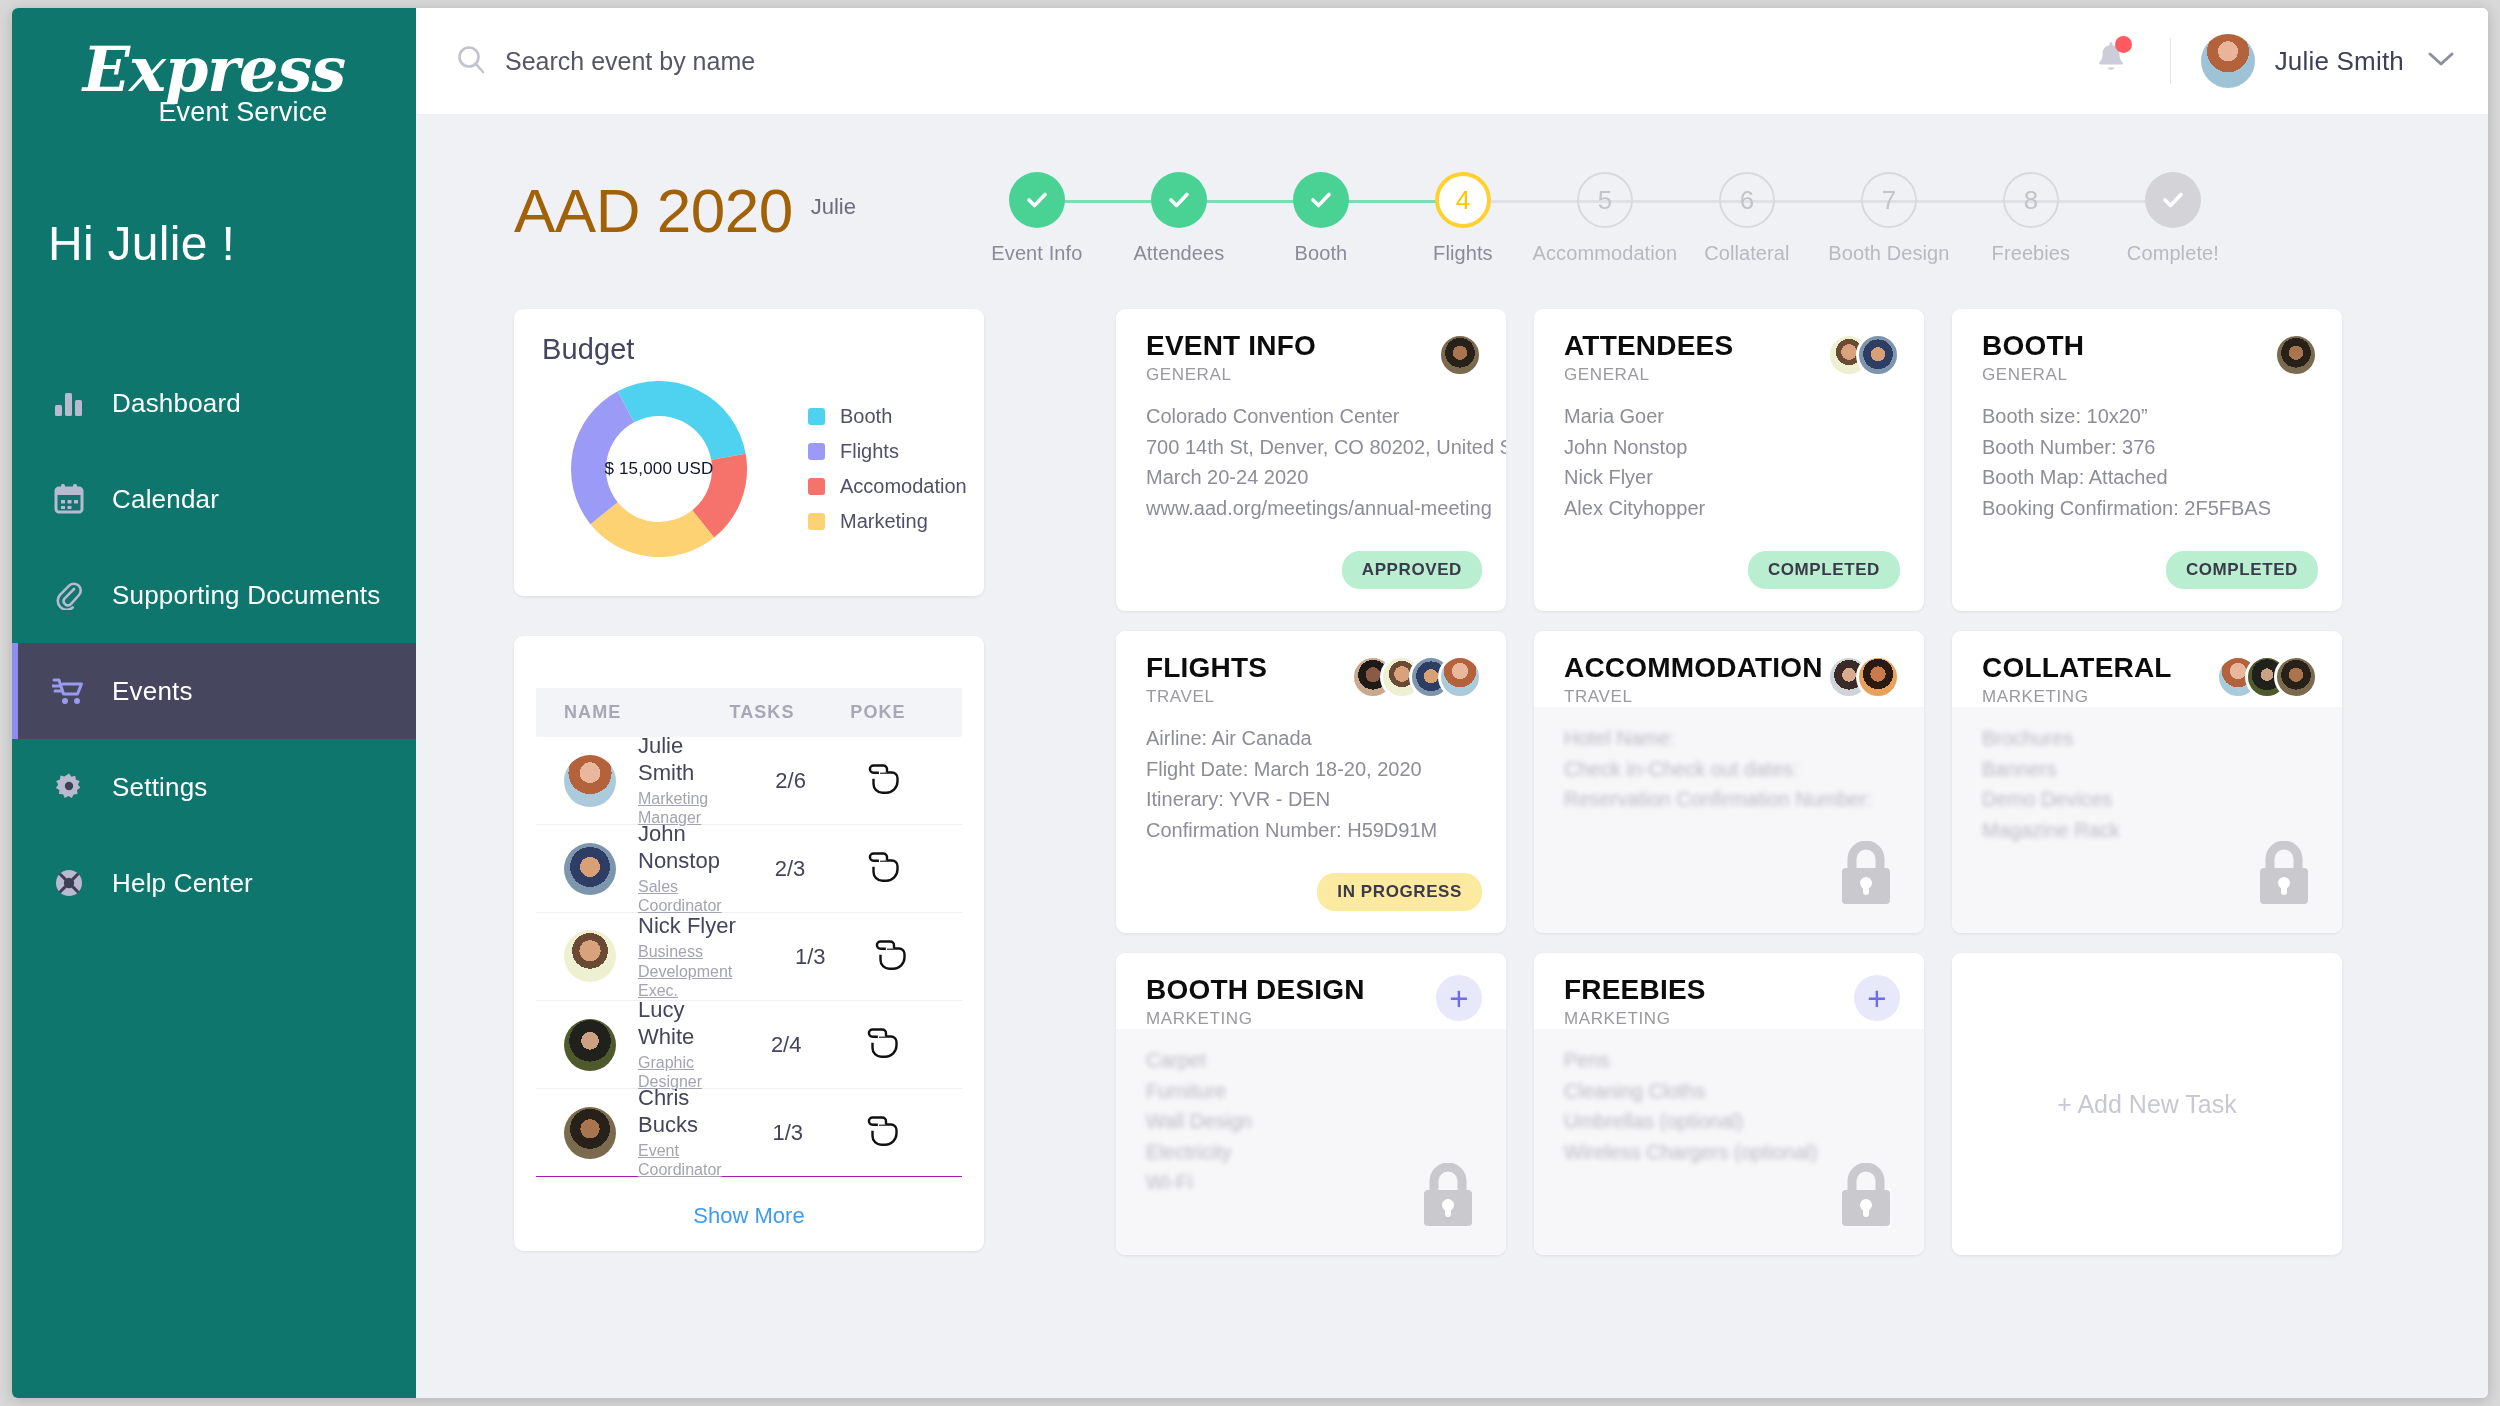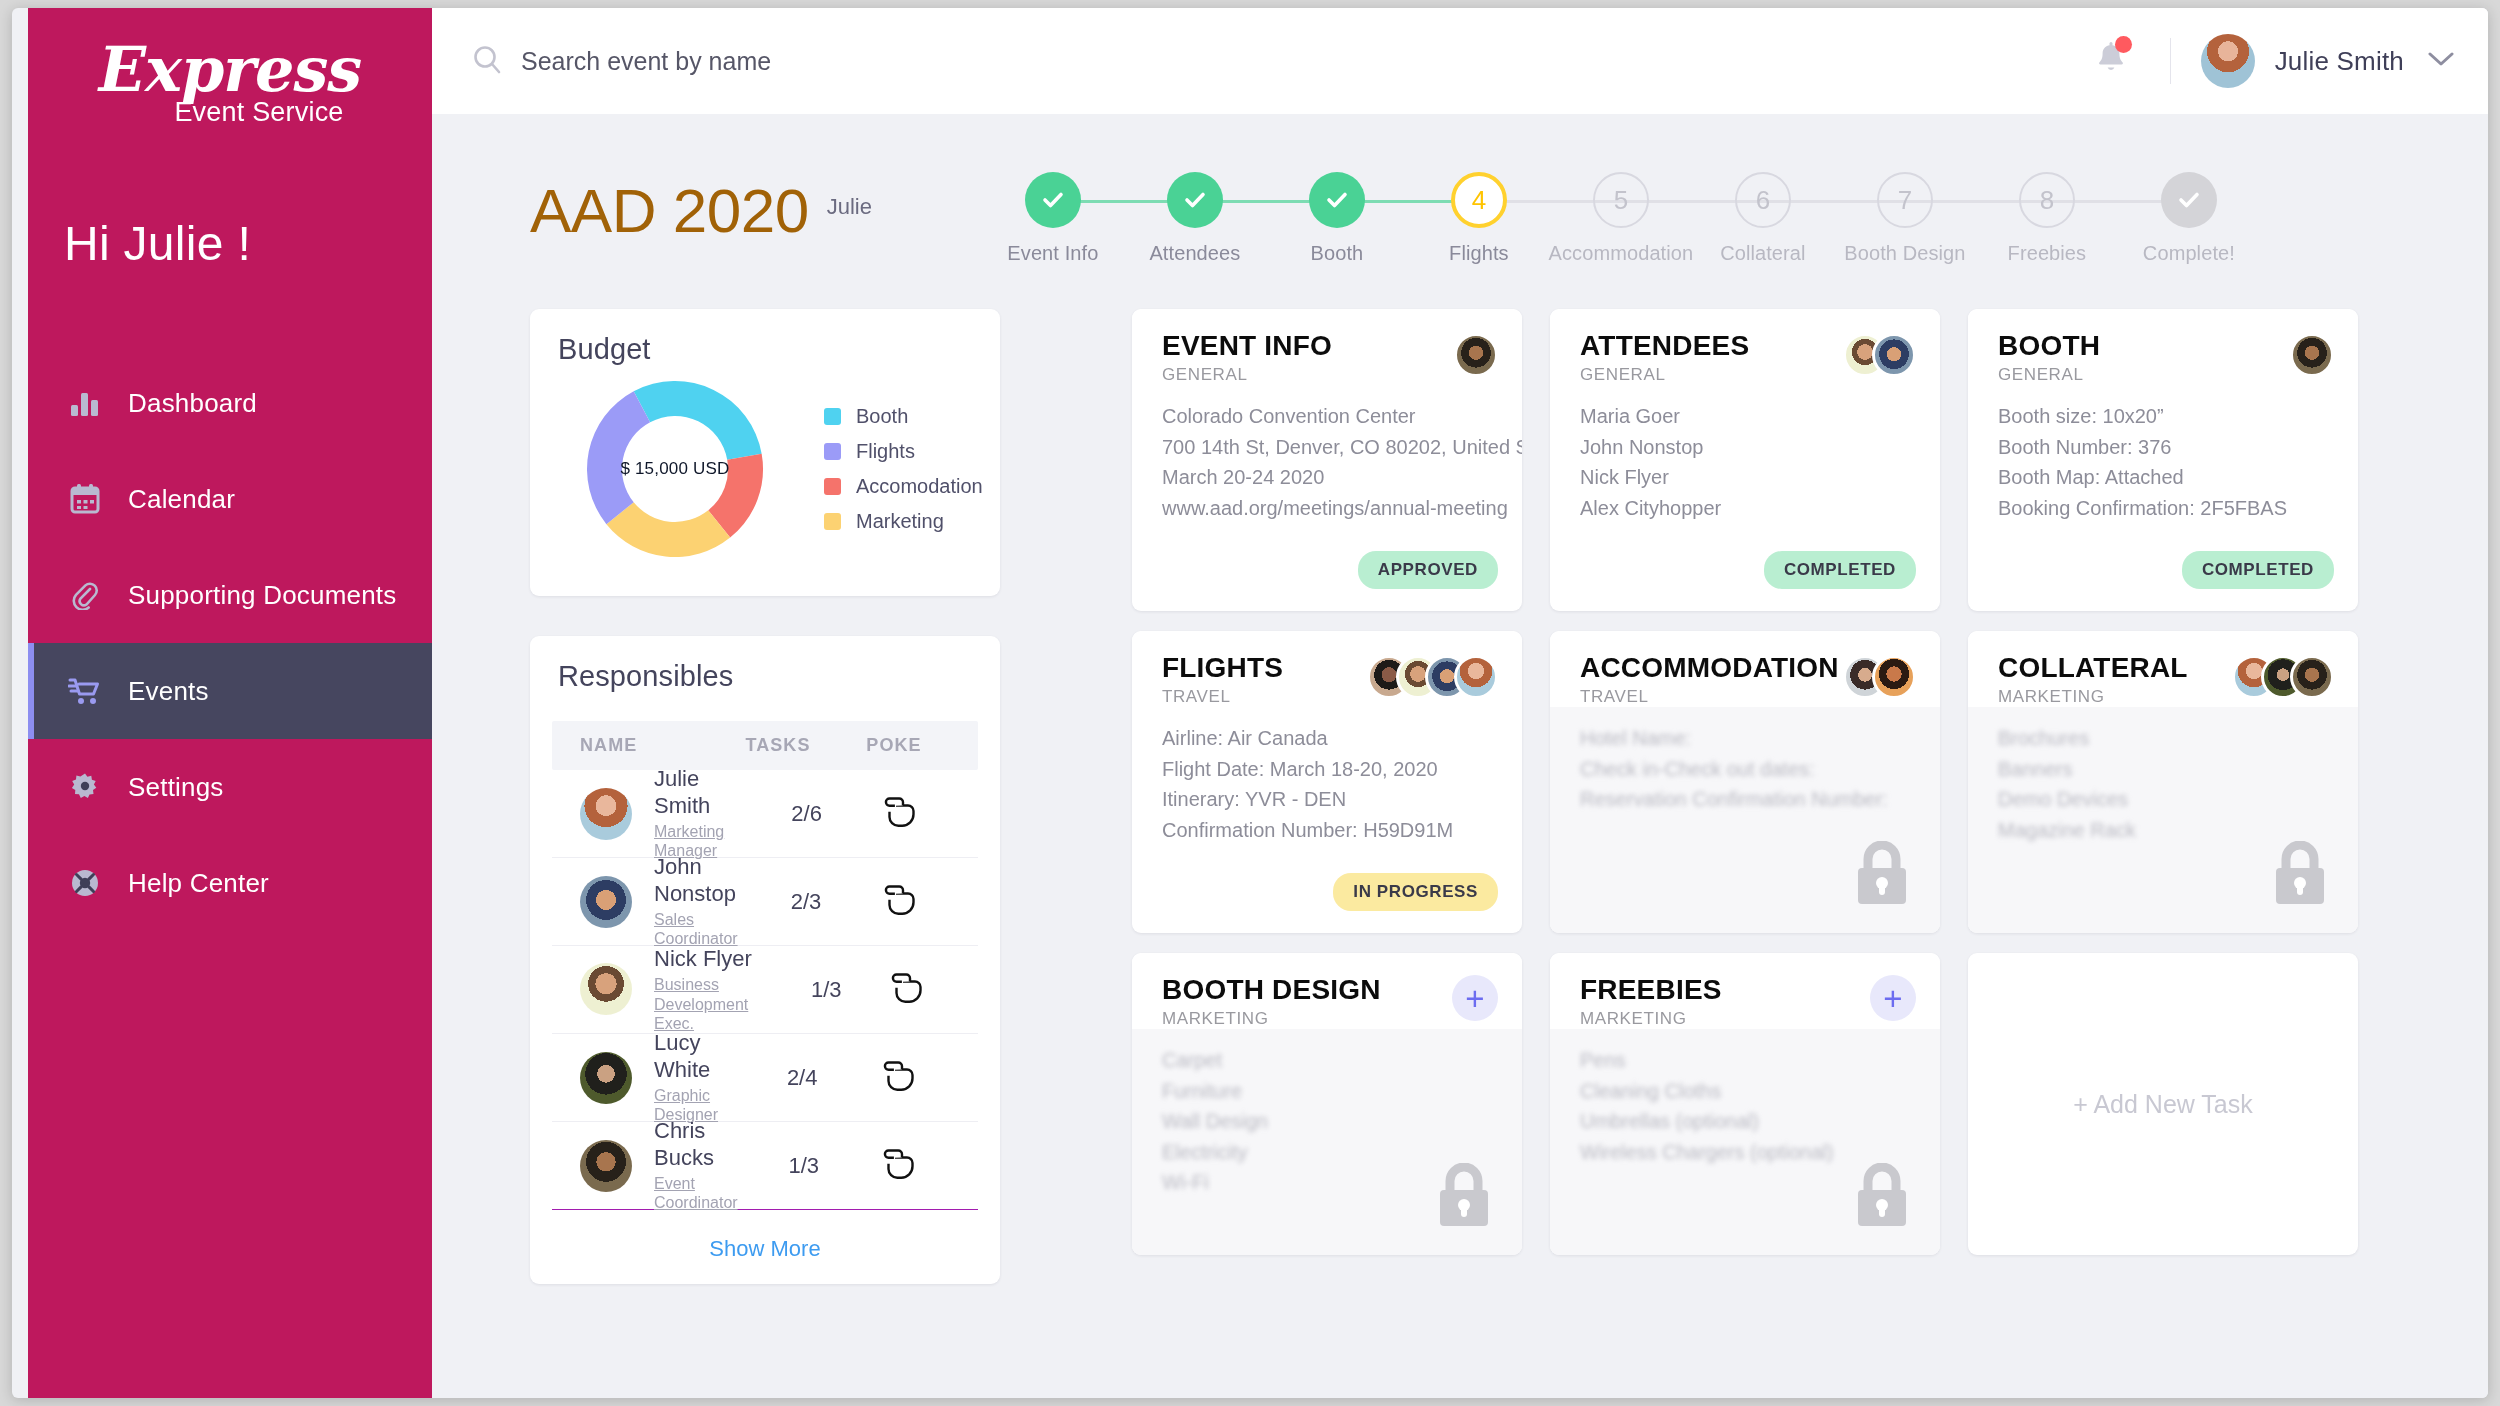--- a/index.html
+++ b/index.html
@@ -16,24 +16,23 @@
     background: #f0f1f5;
     border-radius: 6px;
     overflow: hidden;
     box-shadow: 0 2px 14px rgba(0,0,0,.18);
     display: flex;
   }
 
   
   .sidebar {
     width: 404px; flex: 0 0 404px;
-    background: #be185d;
+    background: #0f766e;
     position: relative;
     color: #fff;
-    margin-left: 16px;
   }
   .logo-wrap {
     padding: 30px 0 0 0;
     text-align: center;
   }
   .logo-main {
     font-family: "DejaVu Serif", "Liberation Serif", serif;
     font-style: italic;
     font-weight: 700;
     font-size: 62px;
@@ -674,21 +673,20 @@
                   </div>
                   <div class="legend-item">
                     <span class="legend-sw" style="background:#fcd272"></span>
                     <span>Marketing</span>
                   </div>
                 </div>
             </div>
           </section>
 
           <section class="card resp-card">
-            <div class="card-title">Responsibles</div>
             <div class="resp-table">
               <div class="resp-head">
                 <div class="th th-name">NAME</div>
                 <div class="th th-tasks">TASKS</div>
                 <div class="th th-poke">POKE</div>
               </div>
               <div id="resp-rows">
                   <div class="resp-row">
                     <div class="resp-person">
                       <div class="avatar av-row" style="background:radial-gradient(circle at 50% 34%, #e9b79c 0 24%, #b4623c 24% 50%, #a9cbdc 50% 100%)"></div>

